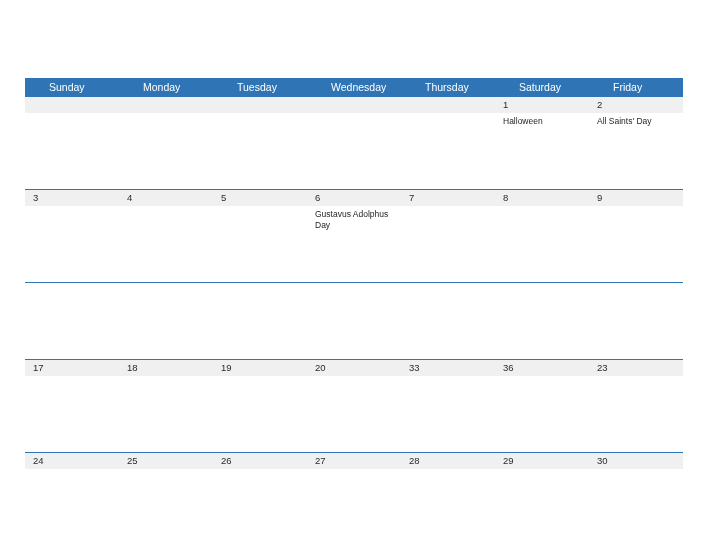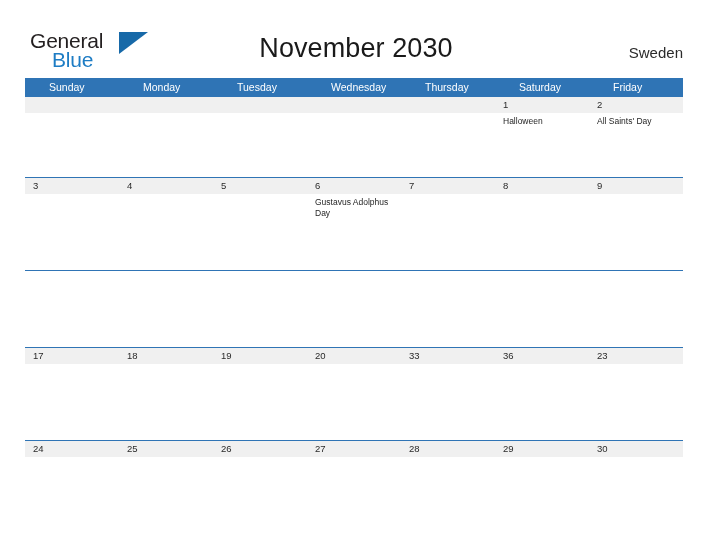--- a/index.html
+++ b/index.html
@@ -137,52 +137,39 @@
     box-sizing: border-box;
   }
 
   .week-events {
     display: flex;
     width: 100%;
     height: 76px;
     background: #ffffff;
   }
   .week.first .week-events {
-    height: 64px;
+    height: 76px;
   }
   .evcell {
     flex: 1 1 0;
     box-sizing: border-box;
     padding: 3px 10px 0 8px;
   }
   .event {
     font-size: 8.5px;
     line-height: 11px;
     color: #1f1f1f;
     word-wrap: break-word;
   }
 </style>
 </head>
 <body>
 
 <div class="page">
 
-  <div class="top-bar">
-
-    <div class="logo">
-      <span class="logo-row1">General</span>
-      <span class="logo-flag"></span>
-      <span class="logo-row2">Blue</span>
-    </div>
-
-    <div class="cal-title">November 2030</div>
-
-    <div class="country">Sweden</div>
-
-  </div>
 
   <div class="calendar">
 
     <div class="weekdays">
       <div class="weekday">Sunday</div>
       <div class="weekday">Monday</div>
       <div class="weekday">Tuesday</div>
       <div class="weekday">Wednesday</div>
       <div class="weekday">Thursday</div>
       <div class="weekday">Saturday</div>

